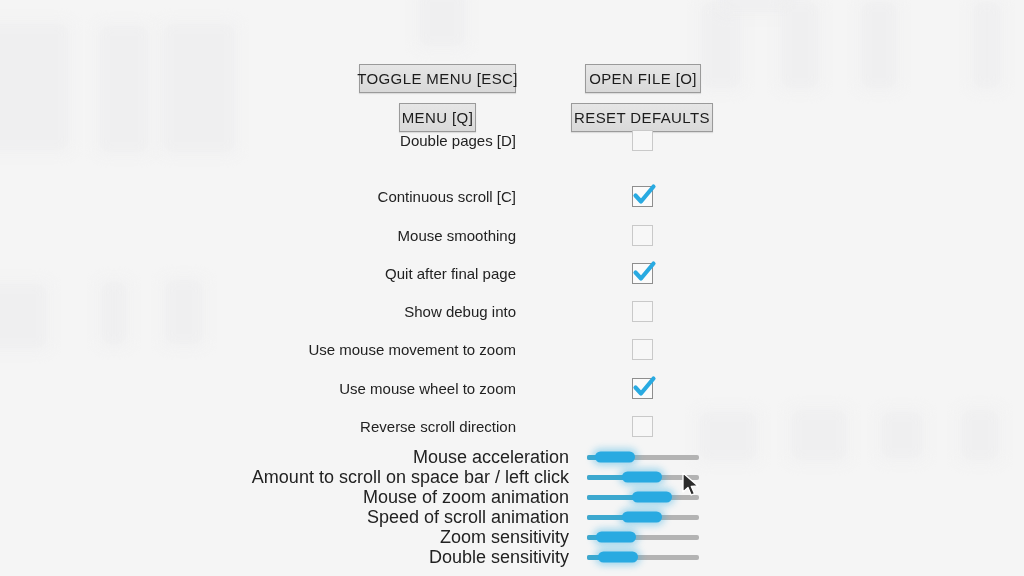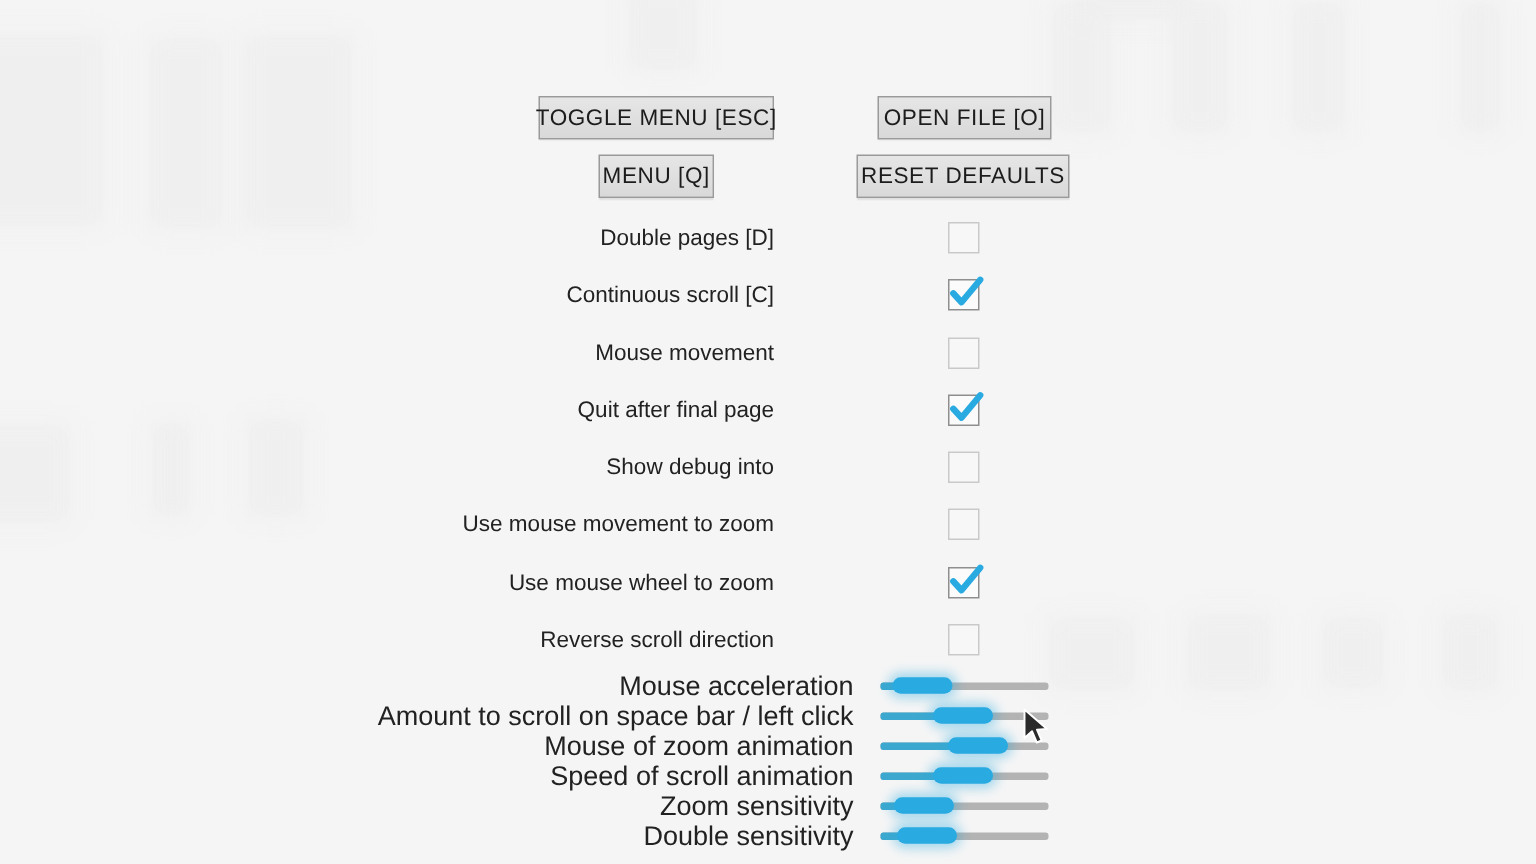--- a/index.html
+++ b/index.html
@@ -190,38 +190,38 @@
   </div>
 
 <div id="menu">
 
   <div class="btn" id="btn-toggle-menu">TOGGLE MENU [ESC]</div>
   <div class="btn" id="btn-quit">MENU [Q]</div>
   <div class="btn" id="btn-reset">RESET DEFAULTS</div>
   <div class="btn" id="btn-open-file">OPEN FILE [O]</div>
 
   <div id="checkbox-list">
-      <div class="opt-row" style="top: 145px;">
+      <div class="opt-row" style="top: 127px;">
         <div class="opt-label">Double pages [D]</div>
         <div class="opt-box-cell">
           <div class="cbox"></div>
         </div>
       </div>
       <div class="opt-row" style="top: 183px;">
         <div class="opt-label">Continuous scroll [C]</div>
         <div class="opt-box-cell">
           <div class="cbox on">
             <svg class="tick" viewBox="0 0 28 28">
               <path d="M5.5 14.5 L11 20.5 L23.5 5.5" fill="none" stroke="#29aae1" stroke-width="4.2" stroke-linecap="round" stroke-linejoin="round"></path>
             </svg>
           </div>
         </div>
       </div>
       <div class="opt-row" style="top: 222px;">
-        <div class="opt-label">Mouse movement</div>
+        <div class="opt-label">Mouse smoothing</div>
         <div class="opt-box-cell">
           <div class="cbox"></div>
         </div>
       </div>
       <div class="opt-row" style="top: 260px;">
         <div class="opt-label">Quit after final page</div>
         <div class="opt-box-cell">
           <div class="cbox on">
             <svg class="tick" viewBox="0 0 28 28">
               <path d="M5.5 14.5 L11 20.5 L23.5 5.5" fill="none" stroke="#29aae1" stroke-width="4.2" stroke-linecap="round" stroke-linejoin="round"></path>

